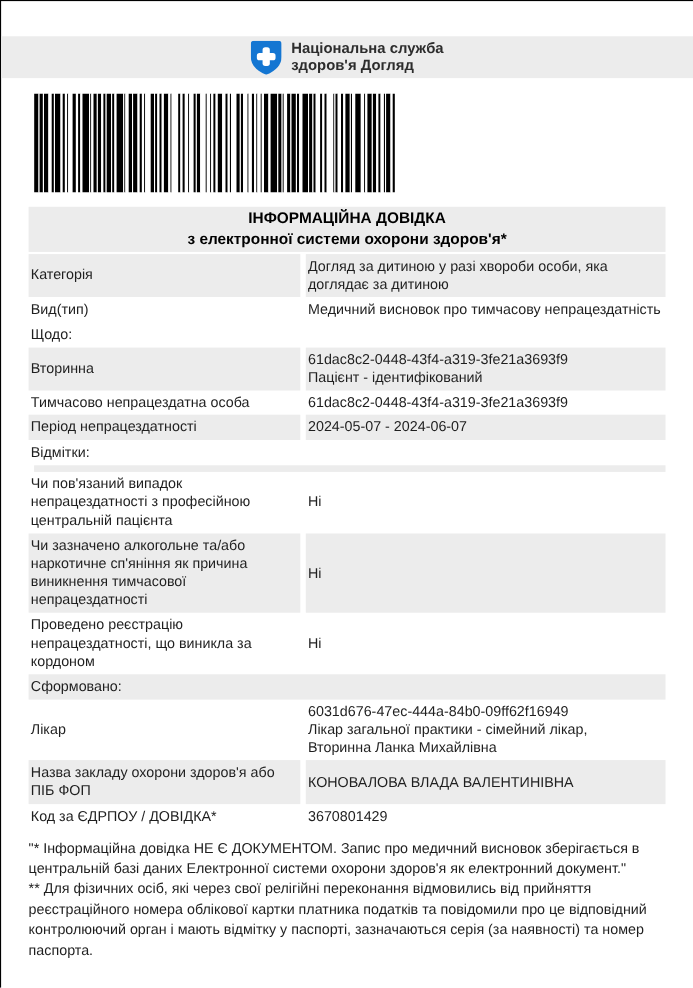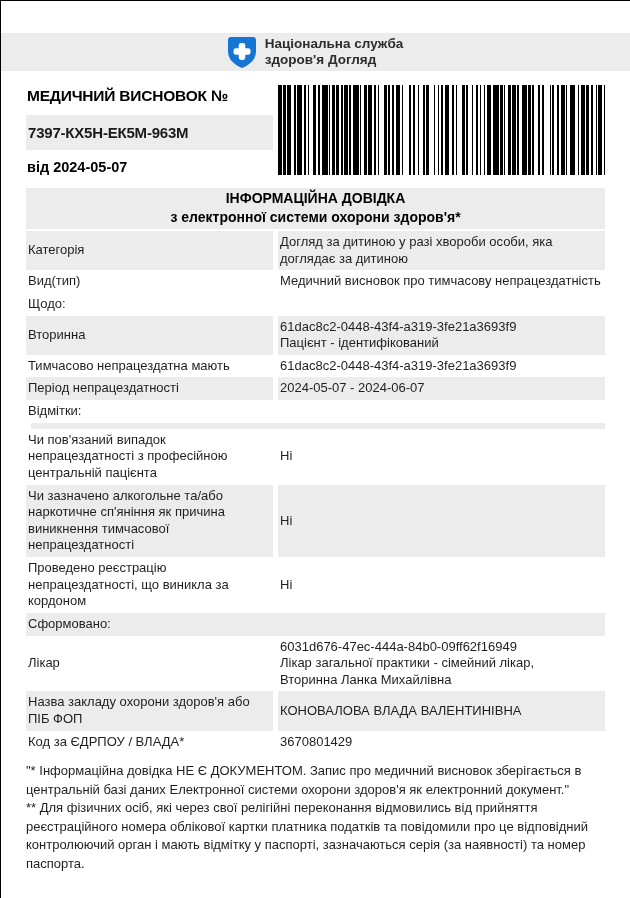--- a/index.html
+++ b/index.html
@@ -116,25 +116,20 @@
     </svg>
     <div class="org-name">
       <div>Національна служба</div>
       <div>здоров'я Догляд</div>
     </div>
   </div>
 
   <div class="content">
 
     <div class="doc-header">
-      <div class="header-left">
-        <div class="doc-title">МЕДИЧНИЙ ВИСНОВОК №</div>
-        <div class="number-band">7397-КХ5Н-ЕК5М-963М</div>
-        <div class="doc-date">від 2024-05-07</div>
-      </div>
       <div class="barcode">
           <div class="bar" style="width: 4.05px;"></div>
           <div class="space" style="width: 1.35px;"></div>
           <div class="bar" style="width: 2.7px;"></div>
           <div class="space" style="width: 1.35px;"></div>
           <div class="bar" style="width: 4.05px;"></div>
           <div class="space" style="width: 2.7px;"></div>
           <div class="bar" style="width: 1.35px;"></div>
           <div class="space" style="width: 1.35px;"></div>
           <div class="bar" style="width: 5.4px;"></div>
@@ -283,21 +278,21 @@
           <div class="cell label">Вид(тип)</div>
           <div class="cell value">Медичний висновок про тимчасову непрацездатність</div>
         </div>
         <div class="row section">Щодо:</div>
         <div class="row">
           <div class="cell label shade">Вторинна</div>
           <div class="cell value shade">61dac8c2-0448-43f4-a319-3fe21a3693f9
 Пацієнт - ідентифікований</div>
         </div>
         <div class="row">
-          <div class="cell label">Тимчасово непрацездатна мають</div>
+          <div class="cell label">Тимчасово непрацездатна особа</div>
           <div class="cell value">61dac8c2-0448-43f4-a319-3fe21a3693f9</div>
         </div>
         <div class="row">
           <div class="cell label shade">Період непрацездатності</div>
           <div class="cell value shade">2024-05-07 - 2024-06-07</div>
         </div>
         <div class="row section">Відмітки:</div>
         <div class="row">
           <div class="cell value shade"></div>
         </div>
@@ -318,21 +313,21 @@
           <div class="cell label">Лікар</div>
           <div class="cell value">6031d676-47ec-444a-84b0-09ff62f16949
 Лікар загальної практики - сімейний лікар,
 Вторинна Ланка Михайлівна</div>
         </div>
         <div class="row">
           <div class="cell label shade">Назва закладу охорони здоров'я або ПІБ ФОП</div>
           <div class="cell value shade">КОНОВАЛОВА ВЛАДА ВАЛЕНТИНІВНА</div>
         </div>
         <div class="row">
-          <div class="cell label">Код за ЄДРПОУ / ВЛАДА*</div>
+          <div class="cell label">Код за ЄДРПОУ / ДОВІДКА*</div>
           <div class="cell value">3670801429</div>
         </div>
       </div>
 
     <div class="footnotes">
       <div>"* Інформаційна довідка НЕ Є ДОКУМЕНТОМ. Запис про медичний висновок зберігається в центральній базі даних Електронної системи охорони здоров'я як електронний документ."</div>
       <div>** Для фізичних осіб, які через свої релігійні переконання відмовились від прийняття реєстраційного номера облікової картки платника податків та повідомили про це відповідний контролюючий орган і мають відмітку у паспорті, зазначаються серія (за наявності) та номер паспорта.</div>
     </div>
 
   </div>

